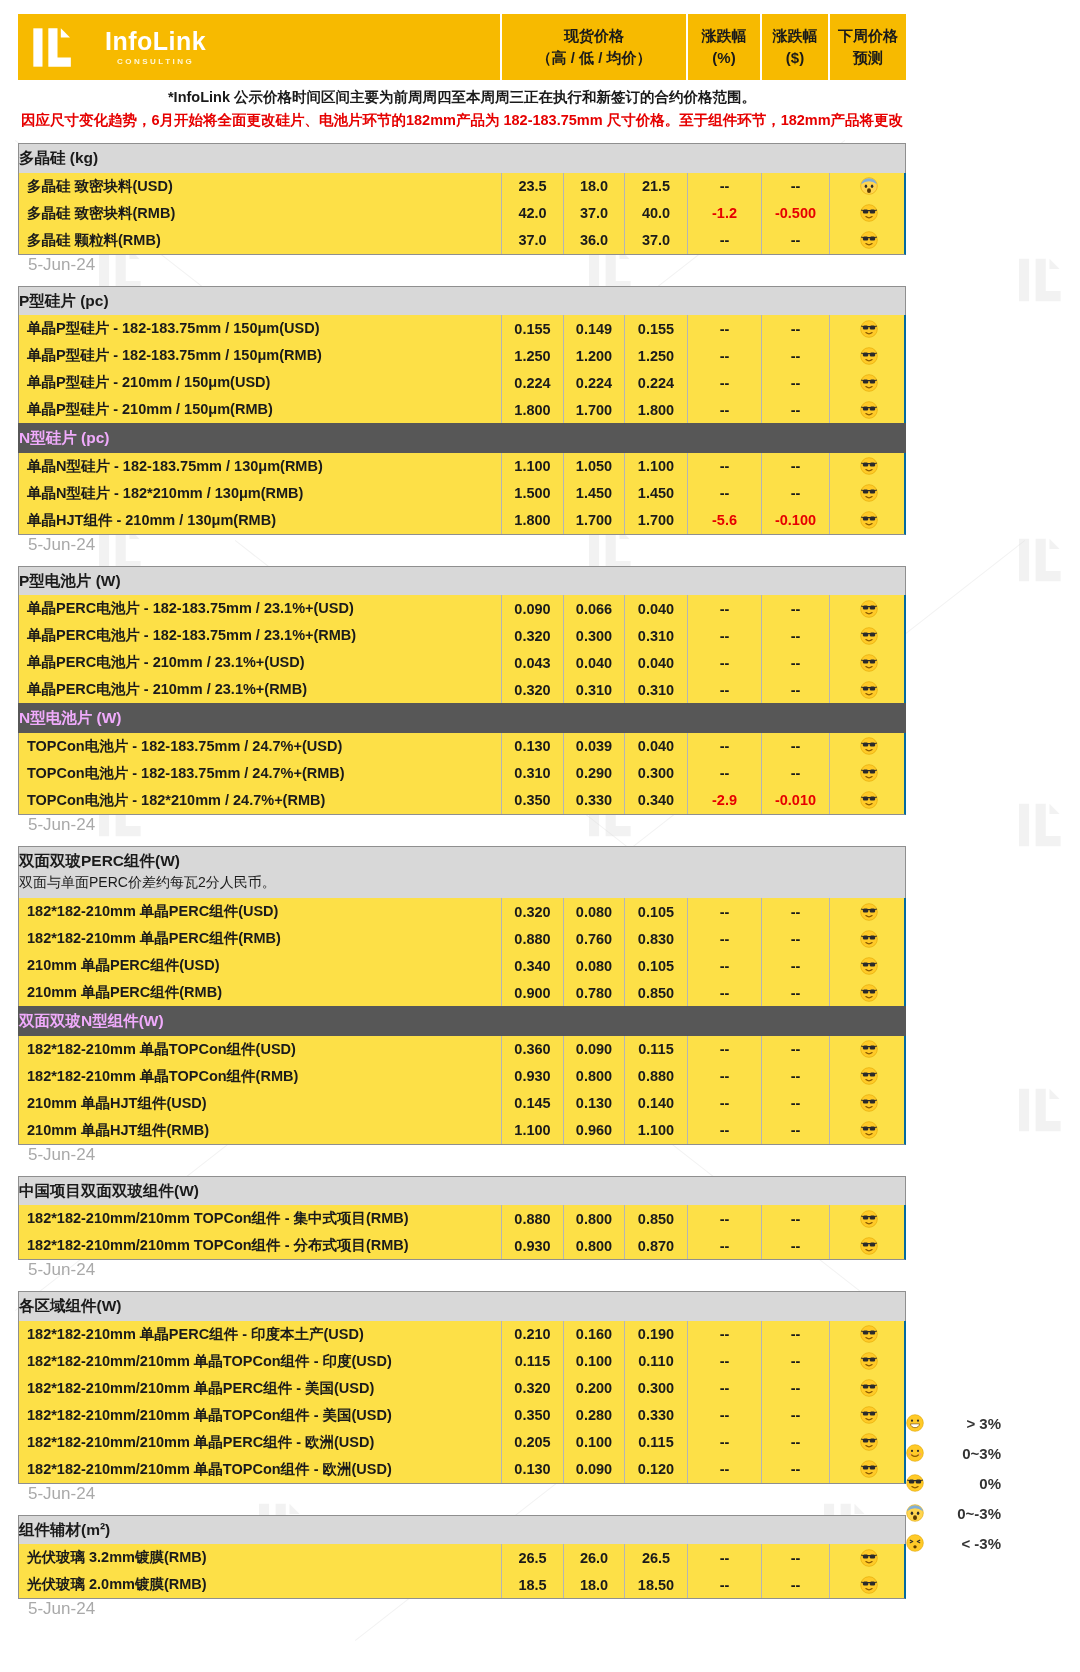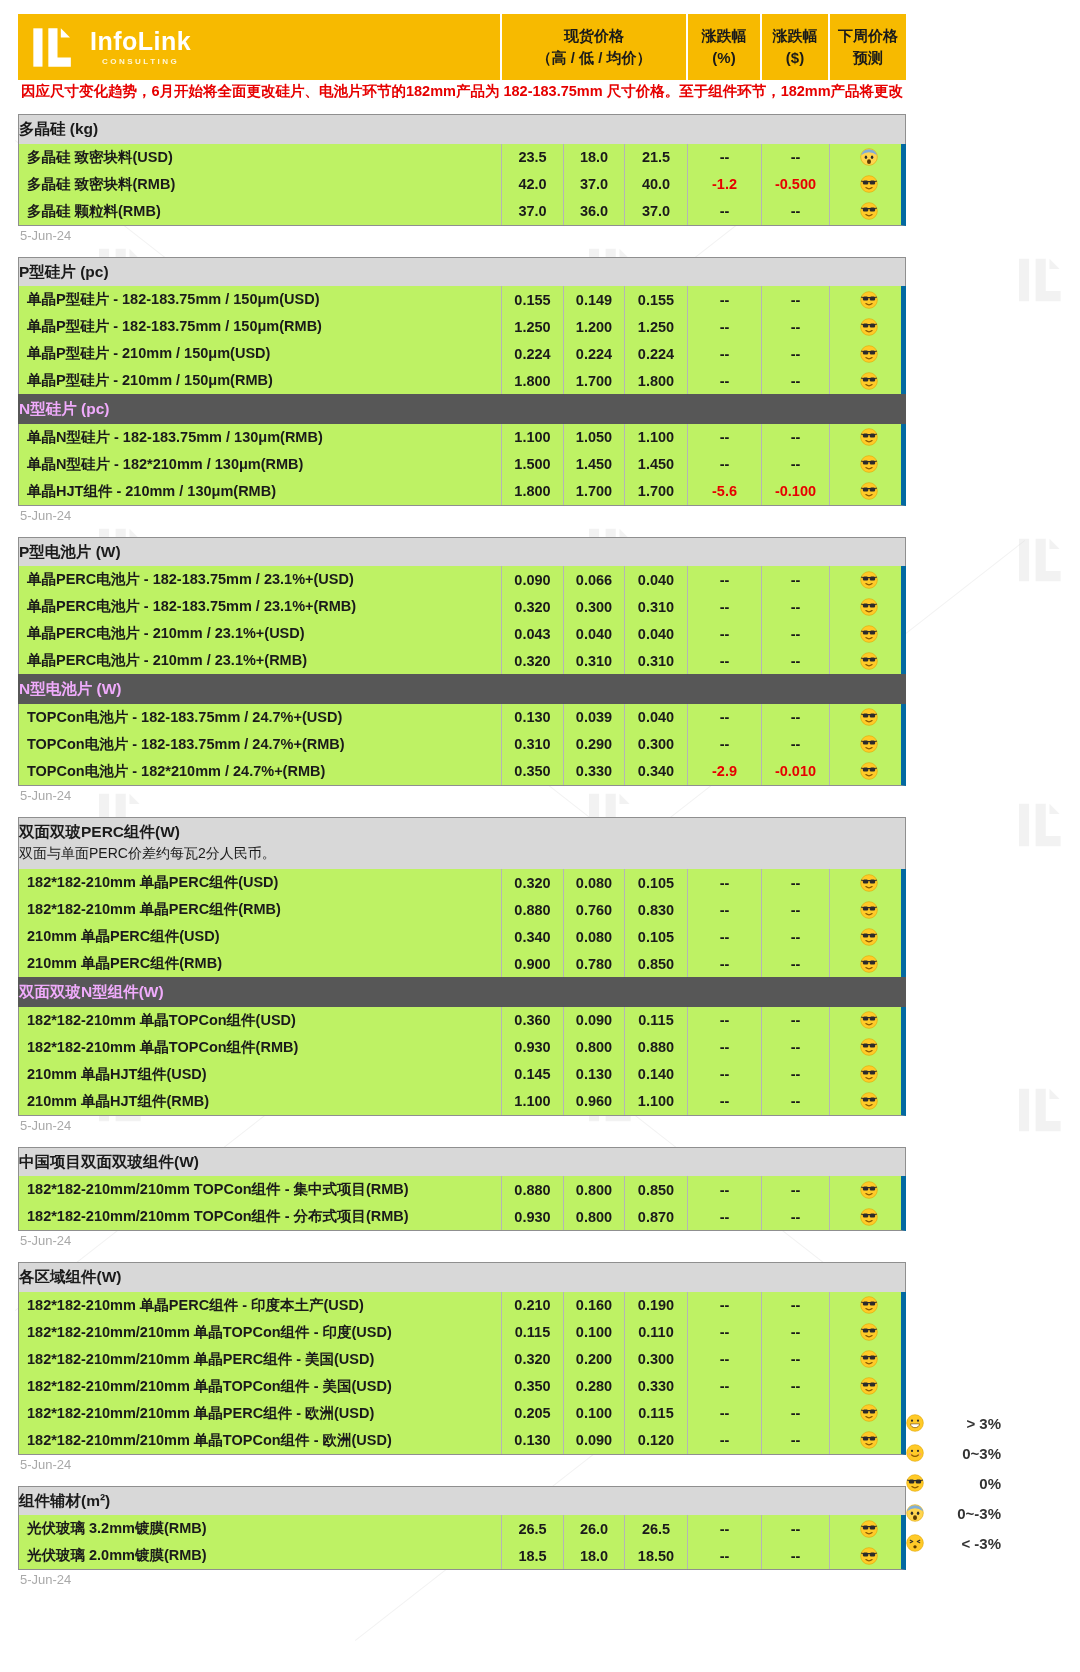--- a/index.html
+++ b/index.html
@@ -4,47 +4,47 @@
 <style>
   html,body{margin:0;padding:0;background:#ffffff;}
   .page{position:relative;width:1080px;height:1672px;background:#fff;overflow:hidden;
         font-family:"Liberation Sans","DejaVu Sans",sans-serif;color:#1a1a1a;}
   .content{position:absolute;left:18px;top:14px;width:888px;z-index:2;}
 
   
   .banner{display:grid;grid-template-columns:482px 186px 74px 68px 78px;height:66px;}
   .banner .bc{display:flex;flex-direction:column;align-items:center;justify-content:center;
               font-weight:bold;font-size:15px;line-height:1.45;border-left:2px solid #fff;text-align:center;}
-  .banner .brand{flex-direction:row;justify-content:flex-start;border-left:none;padding-left:12px;gap:10px;}
+  .banner .brand{flex-direction:row;justify-content:flex-start;border-left:none;padding-left:12px;gap:25px;}
   .brand-text{display:flex;flex-direction:column;line-height:1;}
   .brand-name{color:#fff;font-size:25px;font-weight:bold;letter-spacing:.5px;}
   .brand-sub{color:#fff7d6;font-size:8px;letter-spacing:2.5px;margin-top:4px;}
 
   
   .note-black{margin-top:3px;text-align:center;font-weight:bold;font-size:14.5px;padding:5px 0 2px 0;}
   .note-red{color:#e60000;text-align:center;font-weight:bold;font-size:14.5px;line-height:1.55;}
 
   
   .section{margin-top:-1px;}
   .section.gap{margin-top:12px;}
   .sec-head{border:1px solid #8f8f8f;background:#d8d8d8;text-align:left;padding:3px 0;}
   .sec-title{font-weight:bold;font-size:15.5px;line-height:1.45;}
   .sec-sub{font-size:14px;line-height:1.5;padding-bottom:2px;}
   .sec-head.dark{background:#575757;border-color:#575757;}
   .sec-head.dark .sec-title{color:#f0abfc;}
   .trow{display:grid;grid-template-columns:482px 62px 61px 63px 74px 68px 78px;
-        border-left:1px solid #8f8f8f;border-right:5px solid #0369a1;border-bottom:1px solid #b5b5b5;
-        background:#bef264;height:27px;align-items:center;margin-top:-1px;}
+        border-left:1px solid #8f8f8f;border-right:2px solid #0369a1;border-bottom:1px solid #b5b5b5;
+        background:#fde047;height:27px;align-items:center;margin-top:-1px;}
   .trow:last-child{border-bottom:1px solid #8f8f8f;}
   .cell{font-size:14.5px;font-weight:bold;overflow:hidden;white-space:nowrap;}
   .cell.name{padding-left:8px;}
   .cell.num{text-align:center;}
   .cell.num.neg{color:#e60000;}
   .cell+.cell{border-left:1px solid #b5b5b5;height:100%;display:flex;align-items:center;justify-content:center;}
-  .date{color:#a9a9a9;font-size:13px;height:19px;line-height:19px;padding-left:2px;}
+  .date{color:#a9a9a9;font-size:17px;height:19px;line-height:19px;padding-left:2px;margin-left:8px;}
 
   
   .emsvg{display:block;}
 
   
   .legend{position:absolute;left:905px;top:1408px;z-index:2;}
   .legend-item{display:flex;align-items:center;gap:16px;height:30px;}
   .legend-label{font-size:15px;font-weight:bold;color:#333;min-width:60px;text-align:right;}
 
   
@@ -173,20 +173,21 @@
       <div class="bc">
         <span>涨跌幅</span>
         <span>($)</span>
       </div>
       <div class="bc">
         <span>下周价格</span>
         <span>预测</span>
       </div>
     </div>
 
+    <div class="note-black">*InfoLink 公示价格时间区间主要为前周周四至本周周三正在执行和新签订的合约价格范围。</div>
     <div class="note-red">因应尺寸变化趋势，6月开始将全面更改硅片、电池片环节的182mm产品为 182-183.75mm 尺寸价格。至于组件环节，182mm产品将更改</div>
 
     <div id="sections">
         <div class="section gap">
           <div class="sec-head light">
             <div class="sec-title">多晶硅 (kg)</div>
           </div>
           <div class="trow">
             <div class="cell name">多晶硅 致密块料(USD)</div>
             <div class="cell num">23.5</div>

